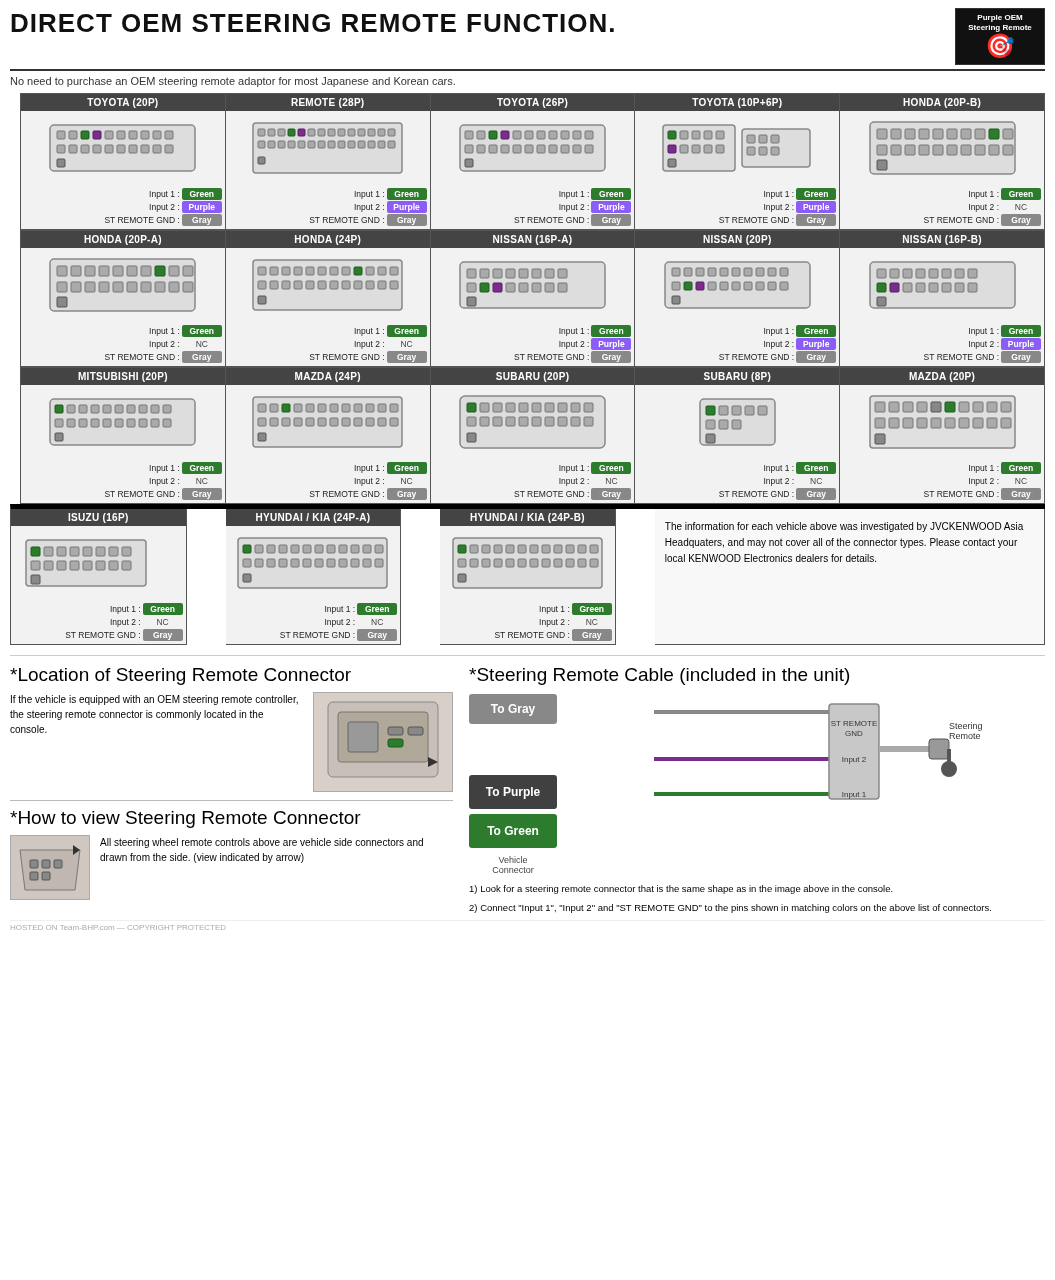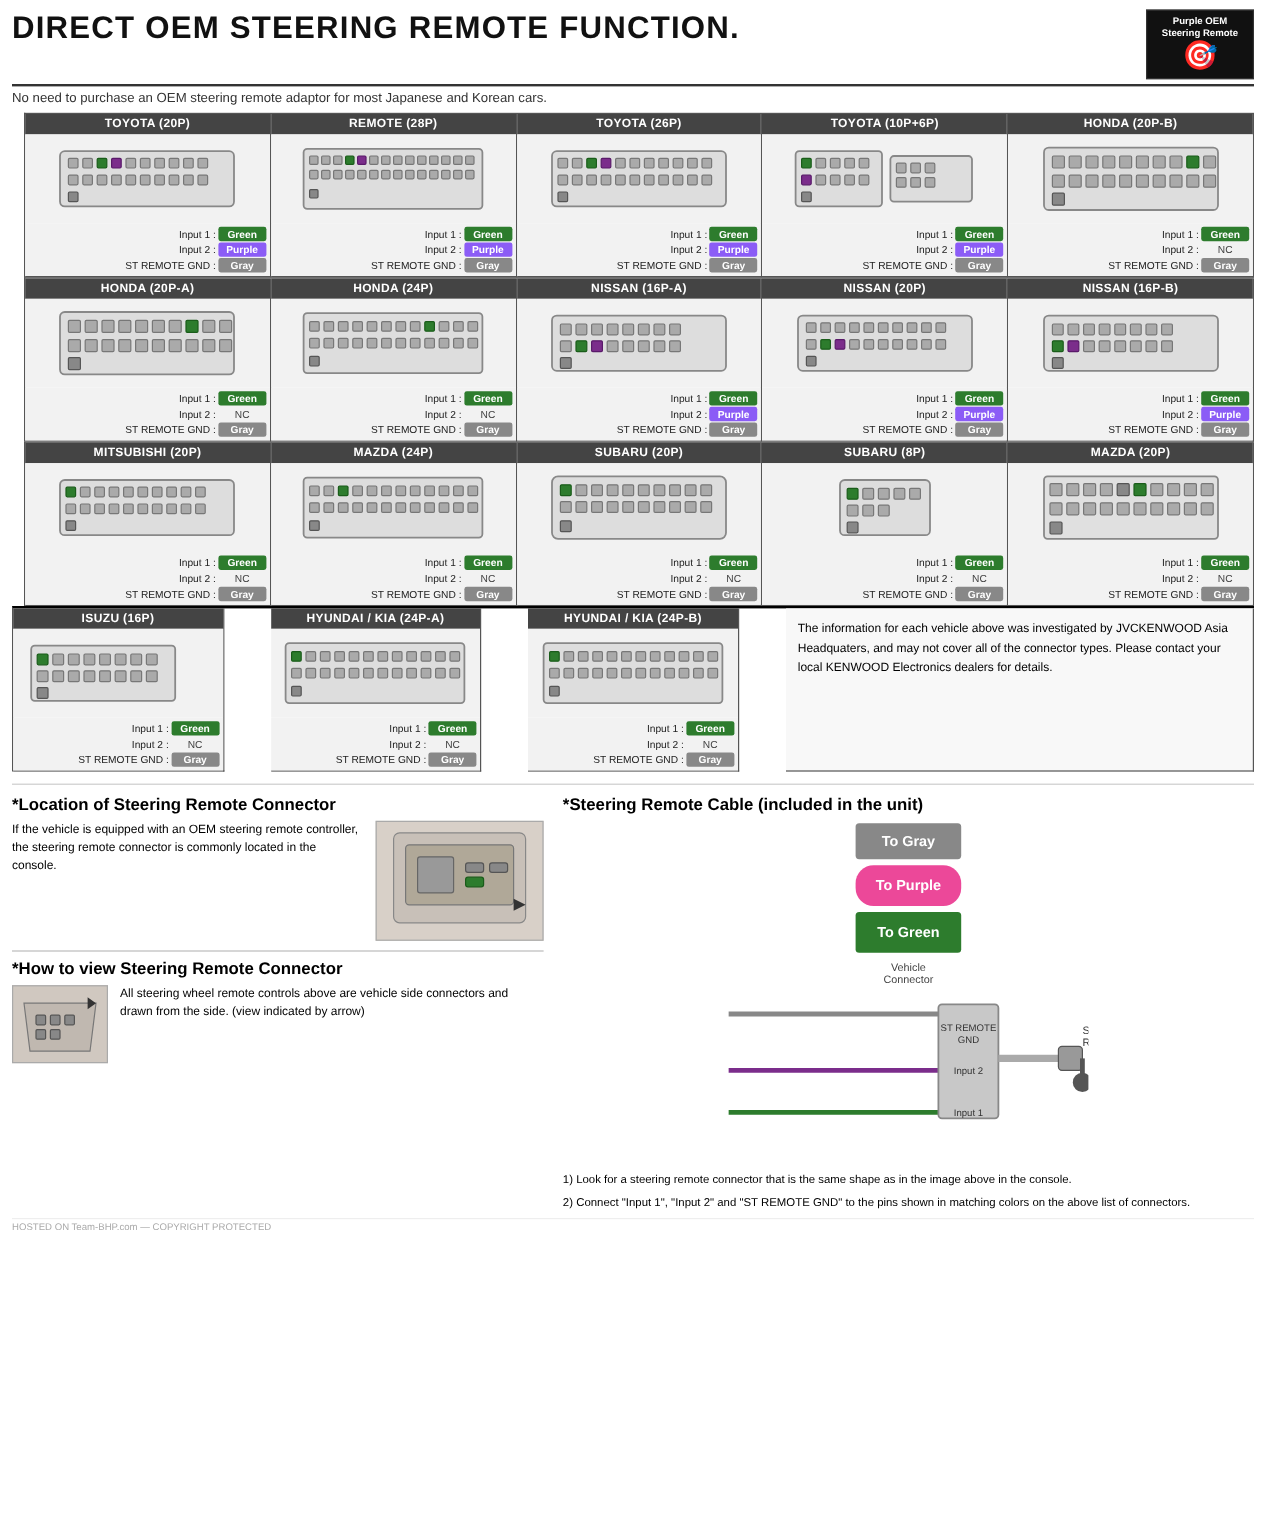--- a/index.html
+++ b/index.html
@@ -50,22 +50,22 @@
       font-size: 24px;
       display: block;
       text-align: center;
     }
     .subtitle {
       font-size: 11px;
       margin-bottom: 6px;
       color: #333;
     }
     .section-title {
-      font-size: 14px;
-      font-weight: bold;
+      font-size: 19px;
+      font-weight: normal;
       margin-bottom: 6px;
     }
     .location-content {
       display: flex;
       gap: 10px;
       align-items: flex-start;
     }
     .location-text {
       font-size: 10px;
       line-height: 1.5;
@@ -834,21 +834,21 @@
           <span class="badge badge-nc">NC</span>
         </div>
         <div class="info-row">
           <span class="info-row-label">ST REMOTE GND :</span>
           <span class="badge badge-gray">Gray</span>
         </div>
       </div>
     </div>
   </div>
 
-  <div style="display:grid; grid-template-columns: repeat(5,1fr); border-top:2px solid #000000; border-left:1px solid #555;gap:39px;">
+  <div style="display:grid; grid-template-columns: repeat(5,1fr); border-top:5px solid #000000; border-left:1px solid #555;gap:39px;">
     <div class="cell">
       <div class="cell-header">ISUZU (16P)</div>
       <div class="cell-body">
         <svg class="conn-svg-wrap" viewBox="0 0 155 62">
           <rect x="5" y="8" width="120" height="46" rx="3" fill="#ddd" stroke="#888" stroke-width="1.5"></rect>
           <rect x="10" y="15" width="9" height="9" rx="1" fill="#2d7c2d" stroke="#1a5c1a"></rect>
           <rect x="23" y="15" width="9" height="9" rx="1" fill="#aaa" stroke="#777"></rect>
           <rect x="36" y="15" width="9" height="9" rx="1" fill="#aaa" stroke="#777"></rect>
           <rect x="49" y="15" width="9" height="9" rx="1" fill="#aaa" stroke="#777"></rect>
           <rect x="62" y="15" width="9" height="9" rx="1" fill="#aaa" stroke="#777"></rect>
@@ -1024,27 +1024,27 @@
           <div class="how-to-text">
             <p>All steering wheel remote controls above are vehicle side connectors and drawn from the side. (view indicated by arrow)</p>
           </div>
         </div>
       </div>
     </div>
 
     <div style="flex:1.3;">
       <div class="section-title">*Steering Remote Cable (included in the unit)</div>
 
-      <div style="display:flex; align-items:center; gap:6px; margin-top:8px;flex-direction:column;">
+      <div style="display:flex; gap:6px; margin-top:8px;">
 
         <div style="display:flex; flex-direction:column; gap:5px;">
           <div style="background:#888; color:#fff; font-weight:bold; font-size:12px; padding:8px 14px; border-radius:3px; text-align:center; min-width:88px;">
             <span>To Gray</span>
           </div>
-          <div style="background:#ec4899; color:#fff; font-weight:bold; font-size:12px; padding:10px 14px; border-radius:15px; text-align:center; min-width:88px;">
+          <div style="background:#404040; color:#fff; font-weight:bold; font-size:12px; padding:10px 14px; border-radius:3px; text-align:center; min-width:88px;margin-top:46px;">
             <span>To Purple</span>
           </div>
           <div style="background:#2d7c2d; color:#fff; font-weight:bold; font-size:12px; padding:10px 14px; border-radius:3px; text-align:center; min-width:88px;">
             <span>To Green</span>
           </div>
           <div style="font-size:9px; text-align:center; color:#444; margin-top:2px;">Vehicle<br>Connector</div>
         </div>
 
         <div style="flex:1; position:relative; height:140px;">
           <svg width="100%" height="140" viewBox="0 0 300 140">

